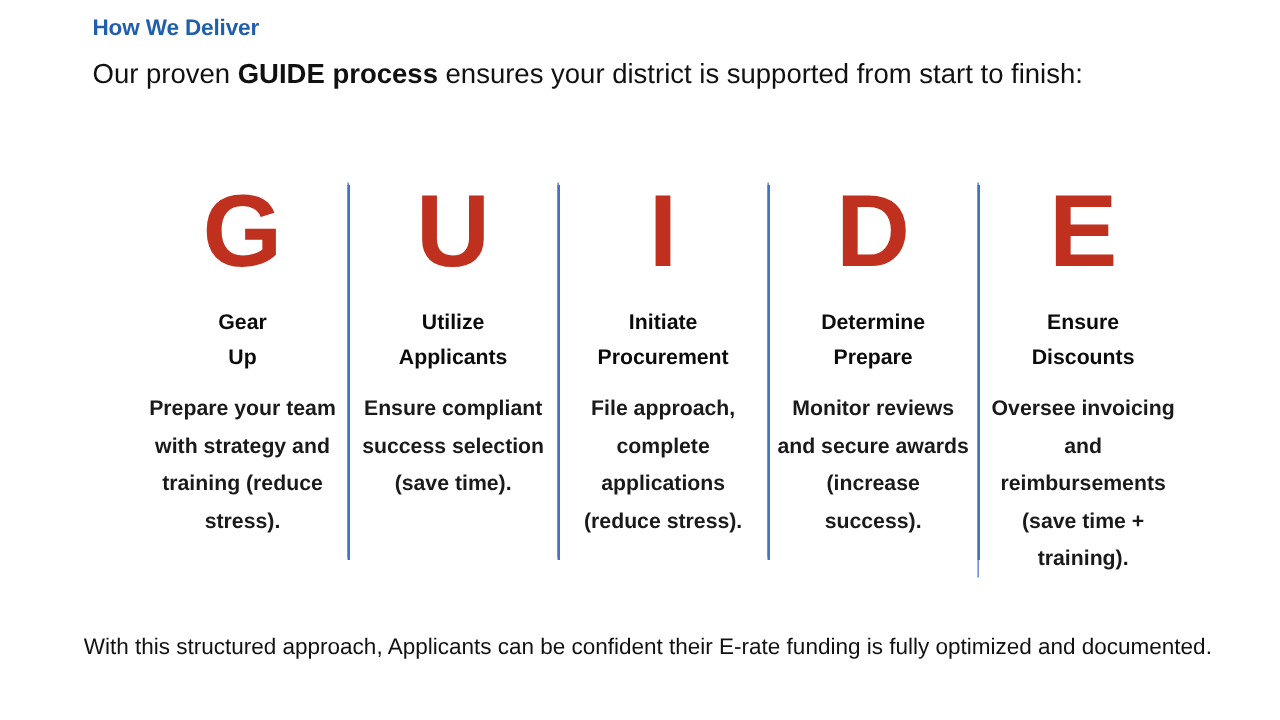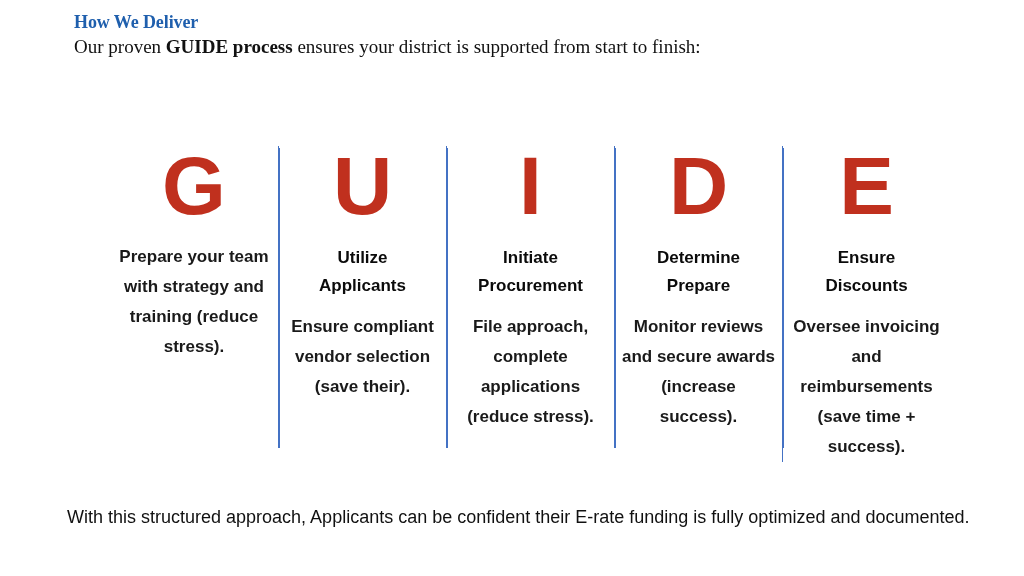--- a/index.html
+++ b/index.html
@@ -15,35 +15,34 @@
     overflow: hidden;
     position: relative;
   }
 
   
   #intro {
     position: absolute;
     left: 74px;
     top: 10px;
     width: 910px;
-    font-family: Liberation Serif, serif;
   }
   #section-heading {
     font-size: 18px;
     font-weight: bold;
     color: #1F5FAD;
     line-height: 24px;
     letter-spacing: -0.1px;
   }
   #intro-line {
-    font-size: 19px;
+    font-size: 22px;
     font-weight: normal;
     color: #111111;
     line-height: 26px;
-    margin-top: 0;
+    margin-top: 12px;
     white-space: nowrap;
   }
   #intro-line .bold { font-weight: bold; }
 
   
   #guide-table {
     position: absolute;
     left: 110px;
     top: 146px;
     width: 840px;
@@ -124,30 +123,32 @@
   <div id="intro-line">
     <span>Our proven </span><span class="bold">GUIDE process</span><span> ensures your district is supported from start to finish:</span>
   </div>
 </div>
 
 <div id="guide-table">
 
   <div class="guide-col">
     <div class="col-inner">
       <div class="guide-letter">G</div>
+      <div class="guide-title">Gear
+Up</div>
       <div class="guide-desc">Prepare your team with strategy and training (reduce stress).</div>
     </div>
   </div>
 
   <div class="guide-col">
     <div class="col-inner">
       <div class="guide-letter">U</div>
       <div class="guide-title">Utilize
 Applicants</div>
-      <div class="guide-desc">Ensure compliant vendor selection (save their).</div>
+      <div class="guide-desc">Ensure compliant success selection (save time).</div>
     </div>
   </div>
 
   <div class="guide-col">
     <div class="col-inner">
       <div class="guide-letter">I</div>
       <div class="guide-title">Initiate
 Procurement</div>
       <div class="guide-desc">File approach, complete applications (reduce stress).</div>
     </div>
@@ -160,21 +161,21 @@
 Prepare</div>
       <div class="guide-desc">Monitor reviews and secure awards (increase success).</div>
     </div>
   </div>
 
   <div class="guide-col">
     <div class="col-inner">
       <div class="guide-letter">E</div>
       <div class="guide-title">Ensure
 Discounts</div>
-      <div class="guide-desc">Oversee invoicing and reimbursements (save time + success).</div>
+      <div class="guide-desc">Oversee invoicing and reimbursements (save time + training).</div>
     </div>
   </div>
 
 </div>
 
 <div id="divider-layer">
   <div class="divider-line" style="left:168px;"></div>
   <div class="divider-line" style="left:336px;"></div>
   <div class="divider-line" style="left:504px;"></div>
   <div class="divider-line" style="left:672px;"></div>

